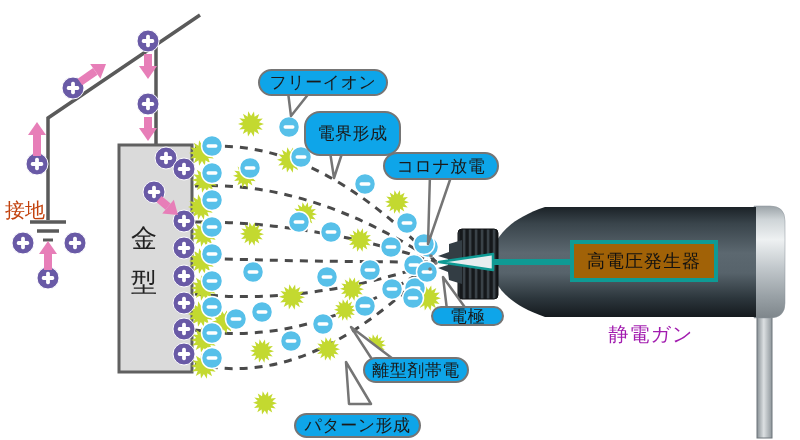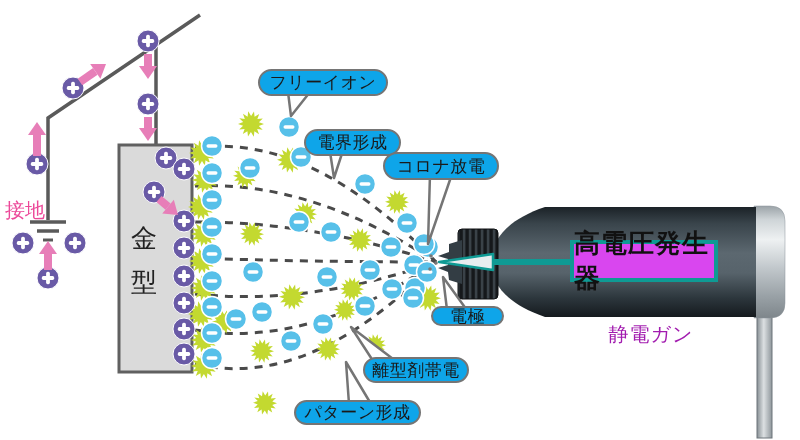--- a/index.html
+++ b/index.html
@@ -3,24 +3,24 @@
 <meta charset="utf-8">
 <style>
   html,body{margin:0;padding:0;background:#fff;}
   .stage{position:relative;width:800px;height:440px;background:#ffffff;overflow:hidden;
          font-family:"Liberation Sans","DejaVu Sans",sans-serif;}
   .stage svg{position:absolute;left:0;top:0;}
   .overlay{position:absolute;color:#1a1a1a;}
   .bubble{position:absolute;background:#0ea5e9;border:2.5px solid #757575;border-radius:16px;
           display:flex;align-items:center;justify-content:center;font-size:17px;color:#1a1a1a;
           white-space:nowrap;box-sizing:border-box;letter-spacing:0.5px;}
-  #hv-box{position:absolute;background:#d946ef;border:4px solid #0f9a94;display:flex;align-items:center;
-          justify-content:center;font-size:26px;font-weight:700;color:#111;box-sizing:border-box;
+  #hv-box{position:absolute;background:#a16207;border:4px solid #0f9a94;display:flex;align-items:center;
+          justify-content:center;font-size:18px;font-weight:400;color:#111;box-sizing:border-box;
           letter-spacing:1px;}
-  #ground-label{position:absolute;font-size:20px;color:#ec4899;}
+  #ground-label{position:absolute;font-size:20px;color:#c2410c;}
   #gun-caption{position:absolute;font-size:20px;color:#a21caf;text-align:center;letter-spacing:1px;}
 </style>
 </head>
 <body>
 
 <div class="stage">
 
 <svg width="800" height="440" viewBox="0 0 800 440">
   <defs>
     <linearGradient id="gunGrad" x1="0" y1="0" x2="0" y2="1">
@@ -364,20 +364,20 @@
         <polygon points="377,367 397,362 351,327" fill="#fff" stroke="#757575" stroke-width="2.5" stroke-linejoin="round"></polygon>
         <polygon points="349,404 371,404 346,362" fill="#fff" stroke="#757575" stroke-width="2.5" stroke-linejoin="round"></polygon>
       </g>
 </svg>
 
 <div id="ground-label" class="overlay" style="left:5px;top:197px;">接地</div>
 <div id="hv-box" class="overlay" style="left:570px;top:240px;width:148px;height:42px;">高電圧発生器</div>
 <div id="gun-caption" class="overlay" style="left:586px;top:321px;width:130px;">静電ガン</div>
 <div id="callouts">
       <div class="bubble" style="left: 258px; top: 69px; width: 130px; height: 27px;">フリーイオン</div>
-      <div class="bubble" style="left: 304px; top: 111px; width: 97px; height: 27px; margin-top: 18px;">電界形成</div>
+      <div class="bubble" style="left: 304px; top: 111px; width: 97px; height: 45px;">電界形成</div>
       <div class="bubble" style="left: 383px; top: 152px; width: 116px; height: 28px;">コロナ放電</div>
       <div class="bubble" style="left: 431px; top: 306px; width: 73px; height: 20px;">電極</div>
       <div class="bubble" style="left: 363px; top: 357px; width: 106px; height: 26px;">離型剤帯電</div>
-      <div class="bubble" style="left: 294px; top: 400px; width: 127px; height: 25px;">パターン形成</div>
+      <div class="bubble" style="left: 294px; top: 413px; width: 127px; height: 25px;">パターン形成</div>
     </div>
 
 </div>
 
 </body></html>

